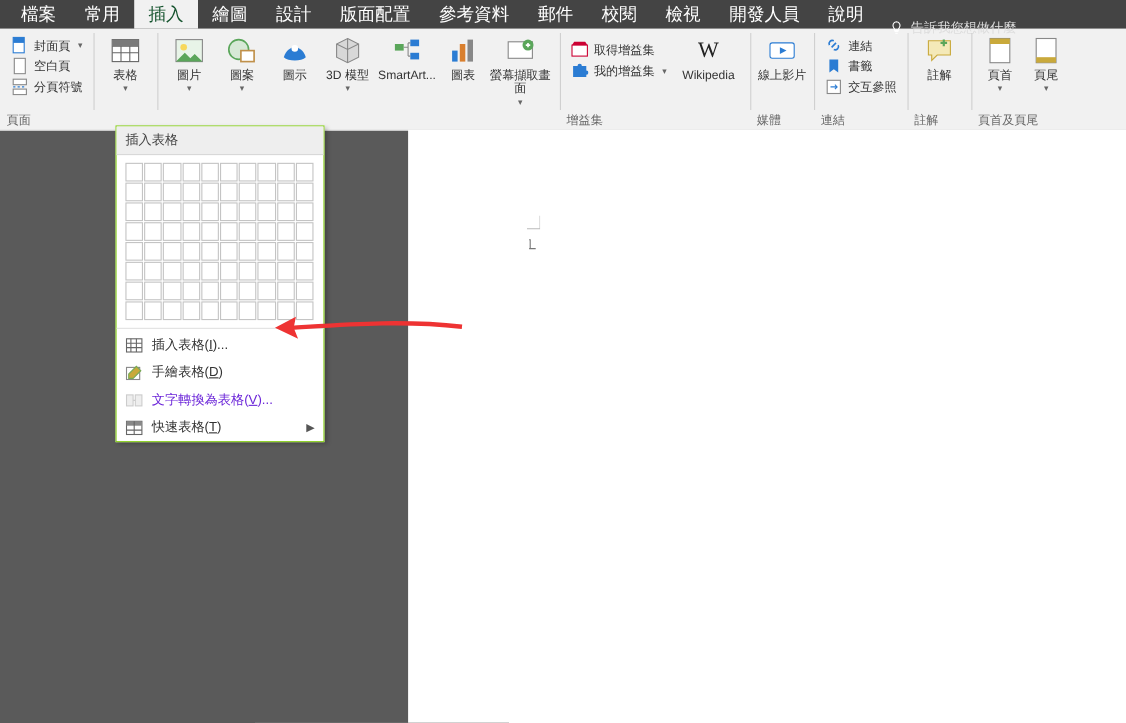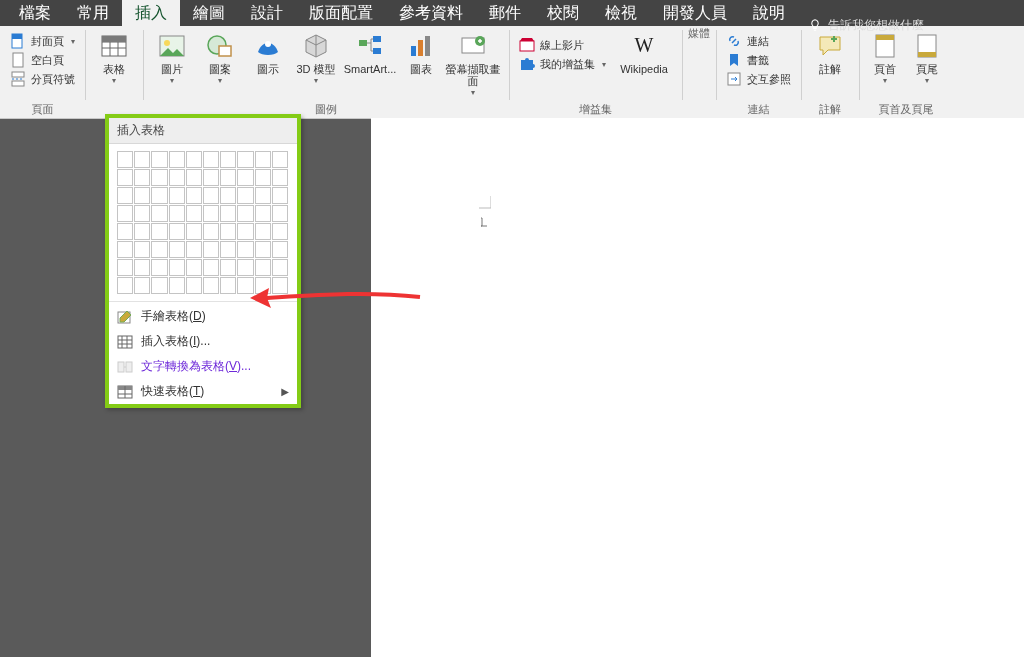--- a/index.html
+++ b/index.html
@@ -5,31 +5,31 @@
 html,body{margin:0;padding:0;width:1024px;height:657px;background:#5a5a5a;font-family:"Microsoft JhengHei","Segoe UI",Arial,sans-serif;font-size:12px;overflow:hidden;}
 .tabs{height:26px;background:#444;display:flex;align-items:stretch;color:#fff;padding-left:6px;}
 .tab{padding:0 13px;display:flex;align-items:center;cursor:pointer;font-size:16px;}
 .tab.active{background:#f1f1f1;color:#14532d;}
 .tell-me{display:flex;align-items:center;padding:0 10px;gap:6px;color:#ddd;margin-top:24px;}
 .bulb{width:14px;height:14px;}
 .ribbon{height:92px;background:#f1f1f1;border-bottom:1px solid #c8c8c8;display:flex;align-items:stretch;}
 .group{display:flex;flex-direction:column;align-items:center;padding:0 6px;position:relative;}
 .group+.group:before{content:"";position:absolute;left:0;top:4px;bottom:18px;width:1px;background:#d0d0d0;}
 .group-body{flex:1;display:flex;align-items:flex-start;padding-top:4px;gap:2px;}
-.group-label{height:16px;font-size:11px;color:#666;text-align:center;width:100%;}
+.group-label{height:16px;font-size:11px;color:#666;text-align:left;width:100%;}
 .big-btn{width:46px;display:flex;flex-direction:column;align-items:center;justify-content:flex-start;gap:3px;padding:2px 0;cursor:pointer;}
 .big-btn .lbl{font-size:11px;color:#333;text-align:center;line-height:12px;width:100%;}
 .big-btn .arrow{font-size:8px;color:#666;line-height:6px;}
 .ic{width:28px;height:28px;display:block;}
 .small-list{display:flex;flex-direction:column;gap:1px;padding-top:2px;}
 .small-btn{display:flex;align-items:center;gap:5px;padding:1px 4px;cursor:pointer;font-size:11px;color:#333;}
 .small-btn .sic{width:16px;height:16px;}
 .doc-area{position:absolute;left:371px;top:118px;right:0;bottom:0;background:#fff;}
 .cursor-mark{position:absolute;left:108px;top:78px;width:12px;height:36px;}
-.dropdown{position:absolute;left:105px;top:114px;width:188px;background:#fff;border:4px solid #84cc16;box-shadow:2px 2px 4px rgba(0,0,0,.25);}
+.dropdown{position:absolute;left:105px;top:114px;width:188px;background:#fff;border:1px solid #84cc16;box-shadow:2px 2px 4px rgba(0,0,0,.25);}
 .dd-title{background:#eee;border-bottom:1px solid #d8d8d8;padding:4px 8px;font-size:12px;color:#444;}
 .grid{padding:7px 8px 4px;display:flex;flex-direction:column;gap:0px;}
 .grow{display:flex;gap:0;}
 .cell{width:17px;height:17px;border:1px solid #c4c4c4;margin-right:1px;margin-bottom:1px;background:#fff;box-sizing:border-box;}
 .dd-sep{height:1px;background:#e2e2e2;margin:2px 0;}
 .dd-item{display:flex;align-items:center;gap:8px;padding:4px 8px;font-size:12px;color:#333;cursor:pointer;}
 .dd-item.disabled{color:#6d28d9;cursor:default;}
 .dd-item .mi{width:16px;height:16px;flex-shrink:0;}
 .dd-item .chev{margin-left:auto;font-size:10px;color:#555;}
 .ul{text-decoration:underline;}
@@ -160,52 +160,60 @@
       <div class="big-btn" style="width:60px">
         <svg class="ic" viewBox="0 0 28 28">
             <rect x="3" y="6" width="22" height="15" fill="#fff" stroke="#888"></rect>
             <circle cx="21" cy="9" r="5" fill="#5aa65a"></circle>
             <path d="M19 9h4M21 7v4" stroke="#fff" stroke-width="1.5"></path>
           </svg>
         <span class="lbl">螢幕擷取畫面</span>
           <span class="arrow">▾</span>
       </div>
     </div>
-    <div class="group-label">圖例</div>
   </div>
 
   <div class="group">
     <div class="group-body">
       <div class="small-list" style="padding-top:6px">
         <div class="small-btn">
           <svg class="sic" viewBox="0 0 16 16">
               <rect x="1" y="4" width="14" height="10" fill="#fff" stroke="#c03"></rect>
               <path d="M1 4l2-3h10l2 3" fill="#c03"></path>
             </svg>
-          <span>線上影片</span>
+          <span>取得增益集</span>
         </div>
         <div class="small-btn">
           <svg class="sic" viewBox="0 0 16 16">
               <path d="M2 4h4a2 2 0 114 0h4v4a2 2 0 110 4v2H2z" fill="#2b7cd3"></path>
             </svg>
           <span>我的增益集</span>
             <span style="font-size:8px;color:#666;margin-left:2px">▾</span>
         </div>
       </div>
       <div class="big-btn" style="width:64px">
         <svg class="ic" viewBox="0 0 28 28">
             <text x="14" y="20" text-anchor="middle" font-family="serif" font-size="20" fill="#222">W</text>
           </svg>
         <span class="lbl">Wikipedia</span>
       </div>
     </div>
     <div class="group-label">增益集</div>
   </div>
 
   <div class="group">
+    <div class="group-body">
+      <div class="big-btn">
+        <svg class="ic" viewBox="0 0 28 28">
+            <rect x="3" y="7" width="22" height="14" rx="2" fill="#fff" stroke="#2b7cd3"></rect>
+            <path d="M12 11v6l6-3z" fill="#2b7cd3"></path>
+          </svg>
+        <span class="lbl">線上影片</span>
+      </div>
+    </div>
     <div class="group-label">媒體</div>
   </div>
 
   <div class="group">
     <div class="group-body">
       <div class="small-list" style="padding-top:2px">
         <div class="small-btn">
           <svg class="sic" viewBox="0 0 16 16">
               <path d="M6 10l4-4M4 8a3 3 0 014-4M12 8a3 3 0 01-4 4" stroke="#2b7cd3" fill="none" stroke-width="1.5"></path>
             </svg>
@@ -368,31 +376,31 @@
         <div class="cell"></div>
         <div class="cell"></div>
         <div class="cell"></div>
         <div class="cell"></div>
         <div class="cell"></div>
       </div>
     </div>
   <div class="dd-sep"></div>
   <div class="dd-item">
     <svg class="mi" viewBox="0 0 16 16">
+        <rect x="1" y="2" width="14" height="12" fill="#fff" stroke="#666"></rect>
+        <path d="M1 6h14M1 10h14M5 2v12M10 2v12" stroke="#666"></path>
+      </svg>
+    <span><span></span>插入表格(<span class="ul">I</span>)...</span>
+  </div>
+  <div class="dd-item">
+    <svg class="mi" viewBox="0 0 16 16">
         <rect x="1" y="3" width="12" height="11" fill="#fff" stroke="#888"></rect>
         <path d="M10 2l4 4-7 7H3v-4z" fill="#c9a93b" stroke="#7a5"></path>
       </svg>
     <span>手繪表格(<span class="ul">D</span>)</span>
-  </div>
-  <div class="dd-item">
-    <svg class="mi" viewBox="0 0 16 16">
-        <rect x="1" y="2" width="14" height="12" fill="#fff" stroke="#666"></rect>
-        <path d="M1 6h14M1 10h14M5 2v12M10 2v12" stroke="#666"></path>
-      </svg>
-    <span><span></span>插入表格(<span class="ul">I</span>)...</span>
   </div>
   <div class="dd-item disabled">
     <svg class="mi" viewBox="0 0 16 16">
         <rect x="1" y="3" width="6" height="10" fill="#eee" stroke="#ccc"></rect>
         <rect x="9" y="3" width="6" height="10" fill="#eee" stroke="#ccc"></rect>
         <path d="M7 8h2" stroke="#ccc"></path>
       </svg>
     <span>文字轉換為表格(<span class="ul">V</span>)...</span>
   </div>
   <div class="dd-item">

